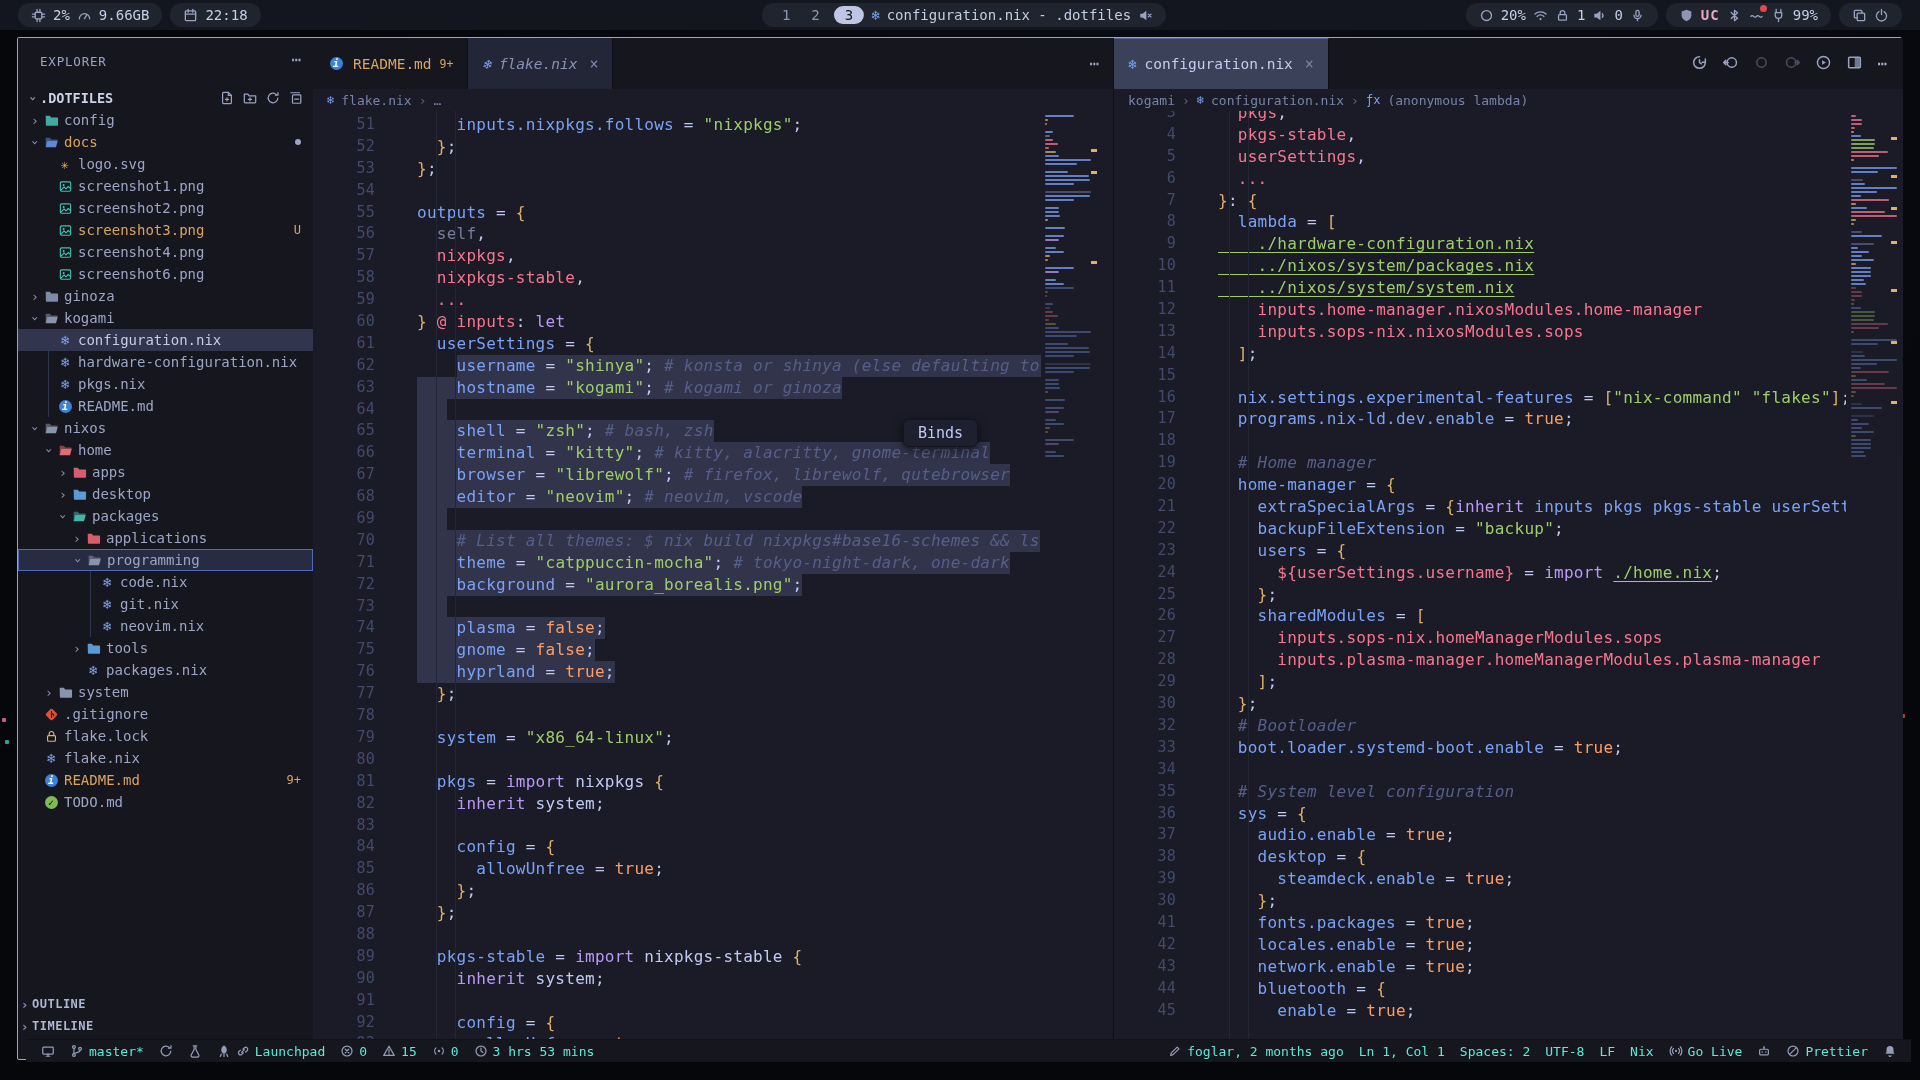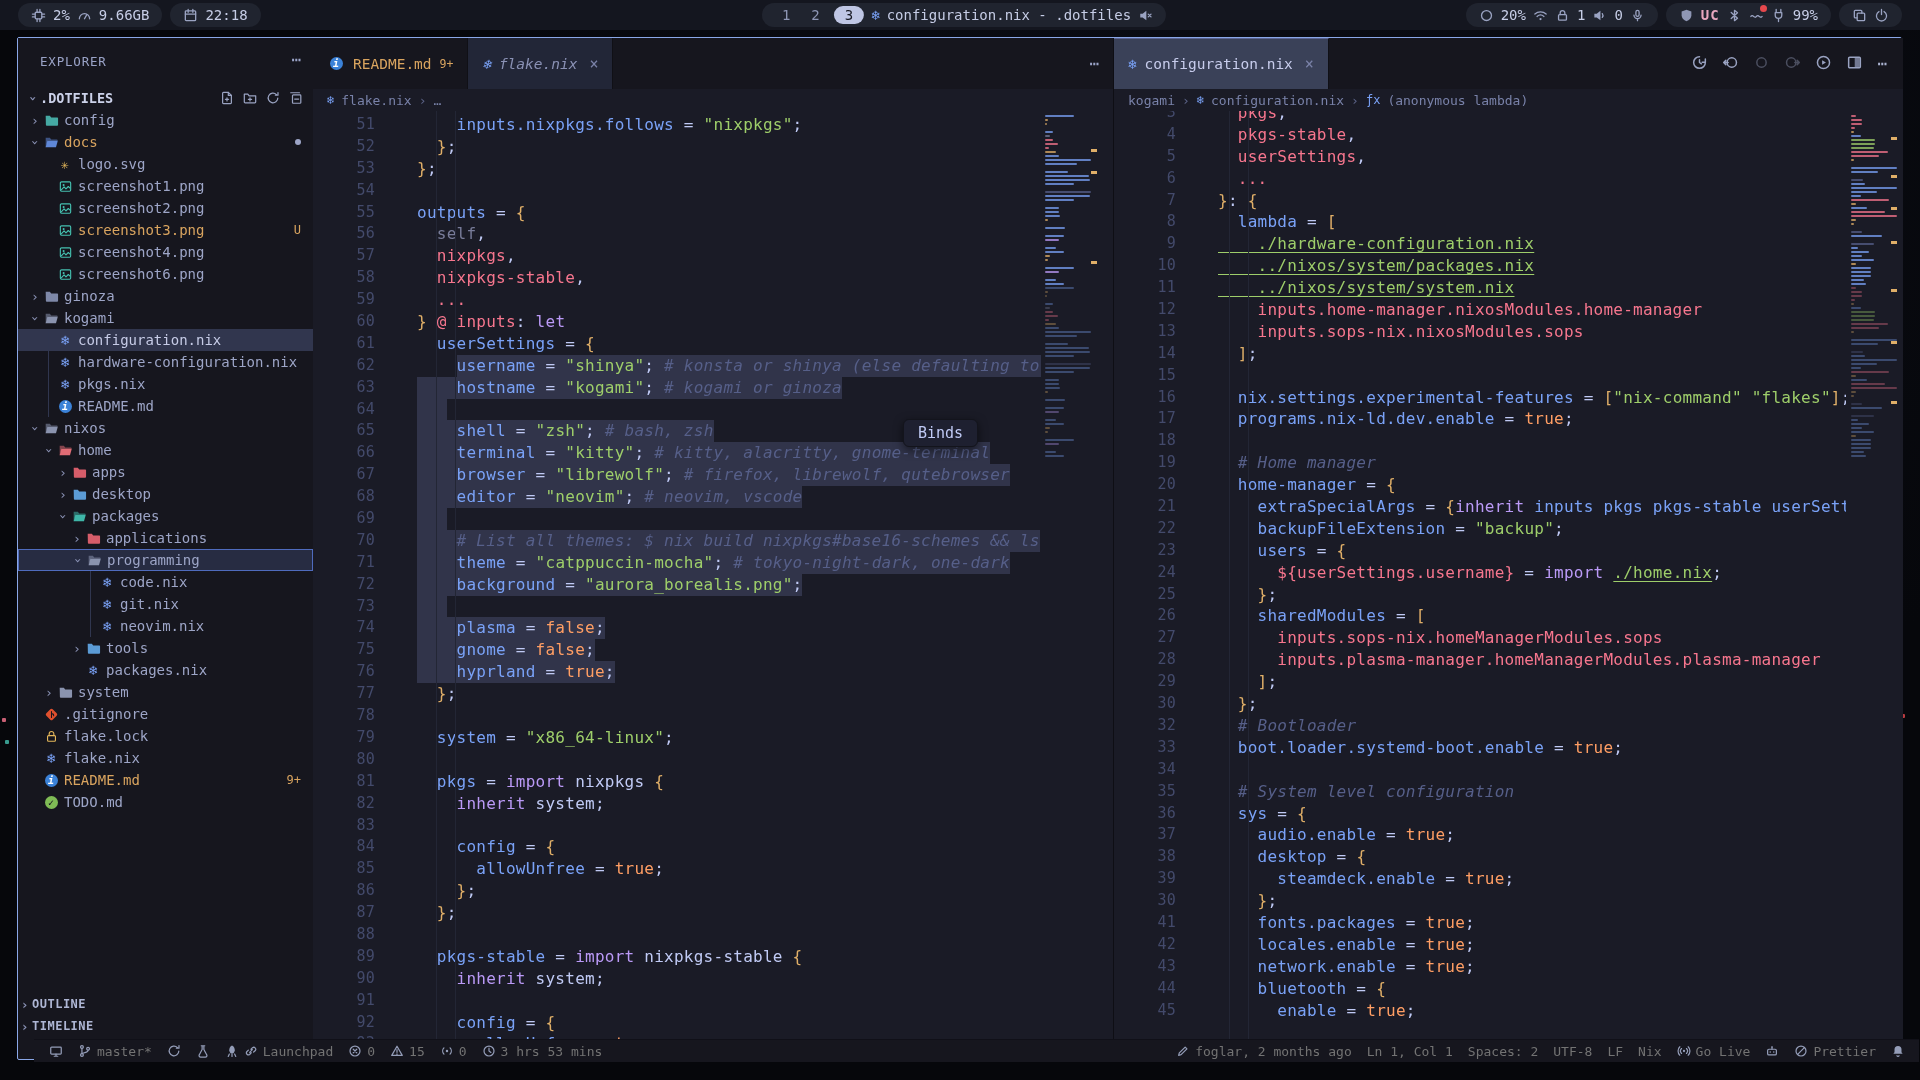--- a/index.html
+++ b/index.html
@@ -101,22 +101,22 @@
   .minimap{position:absolute;top:73px;bottom:0;background:#1a1b26;padding-top:4px;}
   #leftgroup .minimap{right:16px;width:56px;}
   #rightgroup .minimap{right:6px;width:50px;}
   .mm-line{height:2px;margin:0 0 2px 4px;border-radius:1px;opacity:.75;}
   .mm-tick{position:absolute;right:0;width:6px;height:3px;background:#e0af68;}
 
   #tooltip-binds{position:absolute;left:590px;top:381px;background:#1e2030;border:1px solid #13141c;
     border-radius:6px;box-shadow:0 3px 10px rgba(0,0,0,.55);padding:4px 14px;font-size:15px;color:#c0caf5;z-index:5;}
 
   
-  #statusbar{position:absolute;left:16px;top:1001px;width:1885px;height:22px;background:#16161e;
-    border-top:1px solid #101018;display:flex;align-items:center;font-size:13px;color:#737373;}
+  #statusbar{position:absolute;left:8px;top:1001px;width:1885px;height:22px;background:#16161e;
+    border-top:1px solid #101018;display:flex;align-items:center;font-size:13px;color:#5eead4;}
   .sb-side{display:flex;align-items:center;gap:15px;}
   #sb-left{margin-left:15px;}
   #sb-right{margin-left:auto;margin-right:14px;}
   .sb-item{display:flex;align-items:center;gap:5px;white-space:nowrap;}
   .sb-item .tb-ico{width:14px;height:14px;color:#949db8;}
 </style>
 </head>
 <body>
 
 <div class="speck" style="left:2px;top:718px;background:#f7768e;"></div>

